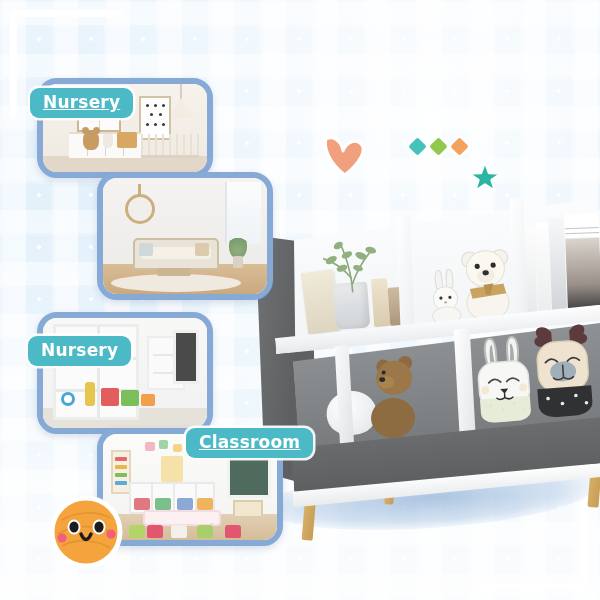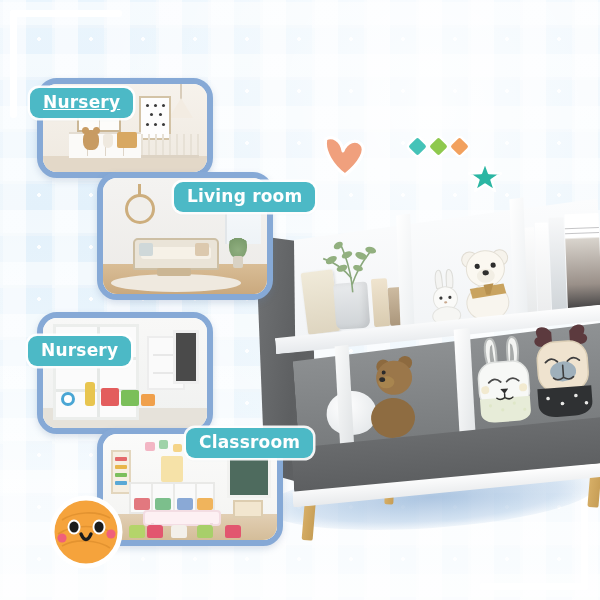--- a/index.html
+++ b/index.html
@@ -208,21 +208,21 @@
     letter-spacing:.2px;
     padding:6px 13px 7px 13px;
     border-radius:9px;
     white-space:nowrap;
     box-shadow:0 0 0 2.5px rgba(255,255,255,.92), 0 1px 3px rgba(60,110,130,.28);
     z-index:6;
   }
   #pill-nursery   { left:30px;  top:88px;text-decoration:underline; }
   #pill-living    { left:174px; top:182px; }
   #pill-playroom  { left:28px;  top:336px; }
-  #pill-classroom { left:186px; top:428px; }
+  #pill-classroom { left:186px; top:428px;text-decoration:underline; }
 
   
   .sc { position:absolute; inset:0; }
   .o  { position:absolute; }
 
   
   .n-wall { inset:0; background:linear-gradient(180deg,#f6f2ec 0%,#efe9e0 100%); }
   .n-floor{ left:0; right:0; bottom:0; height:16px; background:#e3d8c8; }
   .n-dresser { left:26px; bottom:14px; width:72px; height:26px; background:#fbfaf8; border-top:2px solid #e4ddd2; }
   .n-dresser i { position:absolute; top:8px; width:1px; height:14px; background:#ded5c8; }
@@ -494,21 +494,20 @@
       <div class="o l-sofa"></div>
       <div class="o l-cush"></div>
         <div class="o l-cush2"></div>
       <div class="o l-table"></div>
       <div class="o l-plant">
           <b></b>
           <i></i>
         </div>
     </div>
   </div>
-  <div class="pill" id="pill-living">Living room</div>
 
   <div class="card" id="card-playroom">
     <div class="photo sc">
       <div class="o p-wall"></div>
       <div class="o p-floor"></div>
       <div class="o p-shelfbox">
           <i style="top:30px"></i>
           <i style="top:62px"></i>
           <b style="left:41px"></b>
         </div>

